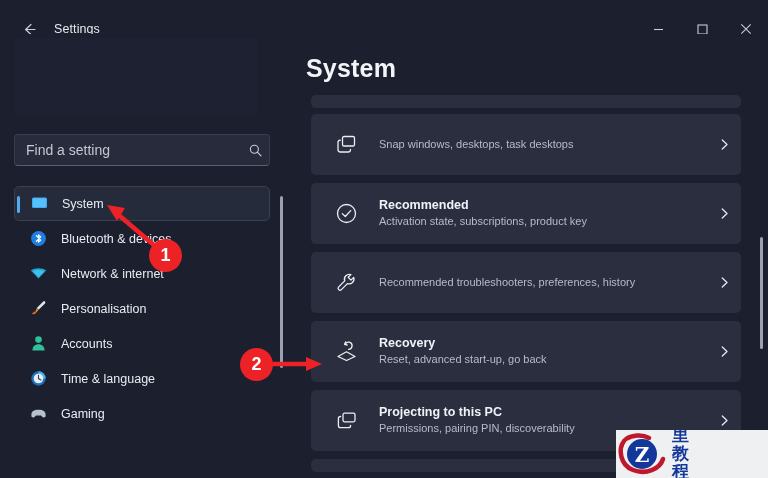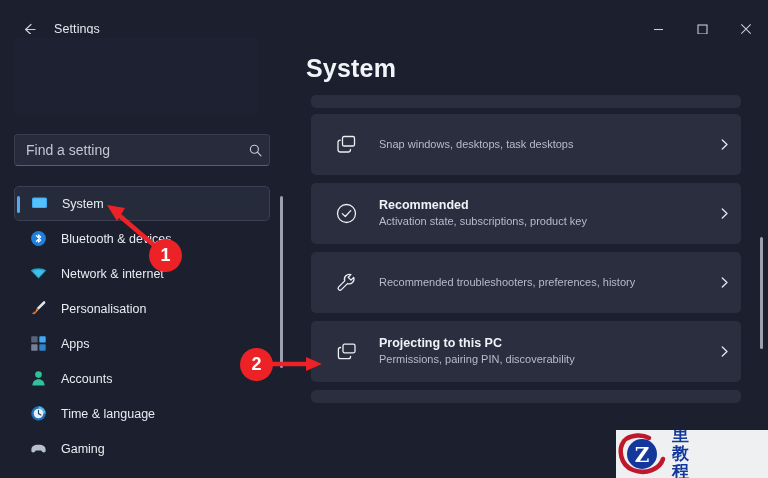--- a/index.html
+++ b/index.html
@@ -307,31 +307,20 @@
         <span class="nav-ico">
           <svg width="19" height="19" viewBox="0 0 19 19">
             <path d="M15.8 2.4 C16.5 3.1 16.6 3.8 16 4.4 L9.6 10.8 L7.8 9 L14.2 2.6 C14.8 2 15.2 1.8 15.8 2.4 Z" fill="#dfe4ec"></path>
             <path d="M7.6 9.2 L9.4 11 L6.6 14.2 C5.5 15.3 4 15.5 3.1 14.6 L6.2 13.3 Z" fill="#f08a23"></path>
             <path d="M3.1 14.6 L5.1 12.2 L6.2 13.3 L4.2 15.2 Z" fill="#d9541e"></path>
           </svg>
         </span>
         <span class="nav-label">Personalisation</span>
       </div>
 
-      <div class="navitem">
-        <span class="nav-ico">
-          <svg width="19" height="19" viewBox="0 0 19 19">
-            <rect x="2.2" y="2.2" width="6.4" height="6.4" rx=".8" fill="#5a6278"></rect>
-            <rect x="10.3" y="2.2" width="6.4" height="6.4" rx=".8" fill="#3fa9f5"></rect>
-            <rect x="2.2" y="10.3" width="6.4" height="6.4" rx=".8" fill="#767f96"></rect>
-            <rect x="10.3" y="10.3" width="6.4" height="6.4" rx=".8" fill="#2f84c9"></rect>
-          </svg>
-        </span>
-        <span class="nav-label">Apps</span>
-      </div>
 
       <div class="navitem">
         <span class="nav-ico">
           <svg width="19" height="19" viewBox="0 0 19 19">
             <circle cx="9.5" cy="5.6" r="3.3" fill="#2fc29a"></circle>
             <path d="M3.4 16.6 C3.4 12.4 6.1 10.2 9.5 10.2 C12.9 10.2 15.6 12.4 15.6 16.6 Z" fill="#2fc29a"></path>
           </svg>
         </span>
         <span class="nav-label">Accounts</span>
       </div>
@@ -413,20 +402,38 @@
         <span class="card-text">
           <span class="card-sub" style="display:block">Recommended troubleshooters, preferences, history</span>
         </span>
         <span class="card-chev">
           <svg width="13" height="13" viewBox="0 0 13 13">
             <path d="M4.3 2 L9 6.5 L4.3 11" fill="none" stroke="currentColor" stroke-width="1.4" stroke-linecap="round" stroke-linejoin="round"></path>
           </svg>
         </span>
       </div>
 
+      <div class="card">
+        <span class="card-ico">
+          <svg width="23" height="23" viewBox="0 0 23 23">
+            <path d="M3 16.5 L11.5 11.8 L20 16.5 L11.5 20.5 Z" fill="none" stroke="currentColor" stroke-width="1.3" stroke-linejoin="round"></path>
+            <path d="M13.6 9.3 A3.6 3.6 0 1 0 10.2 4.2" fill="none" stroke="currentColor" stroke-width="1.3" stroke-linecap="round"></path>
+            <path d="M10.6 1.9 L9.6 4.3 L12.1 5" fill="none" stroke="currentColor" stroke-width="1.3" stroke-linecap="round" stroke-linejoin="round"></path>
+          </svg>
+        </span>
+        <span class="card-text">
+          <span class="card-title" style="display:block">Recovery</span>
+          <span class="card-sub" style="display:block">Reset, advanced start-up, go back</span>
+        </span>
+        <span class="card-chev">
+          <svg width="13" height="13" viewBox="0 0 13 13">
+            <path d="M4.3 2 L9 6.5 L4.3 11" fill="none" stroke="currentColor" stroke-width="1.4" stroke-linecap="round" stroke-linejoin="round"></path>
+          </svg>
+        </span>
+      </div>
 
       <div class="card">
         <span class="card-ico">
           <svg width="23" height="23" viewBox="0 0 23 23">
             <rect x="8" y="4.2" width="12" height="8.6" rx="1.5" fill="none" stroke="currentColor" stroke-width="1.3"></rect>
             <path d="M15.6 16.4 C15.6 17.7 14.8 18.6 13.5 18.6 H5.6 C4.3 18.6 3.4 17.7 3.4 16.4 V9.6 C3.4 8.4 4.3 7.5 5.6 7.5" fill="none" stroke="currentColor" stroke-width="1.3" stroke-linecap="round"></path>
           </svg>
         </span>
         <span class="card-text">
           <span class="card-title" style="display:block">Projecting to this PC</span>

